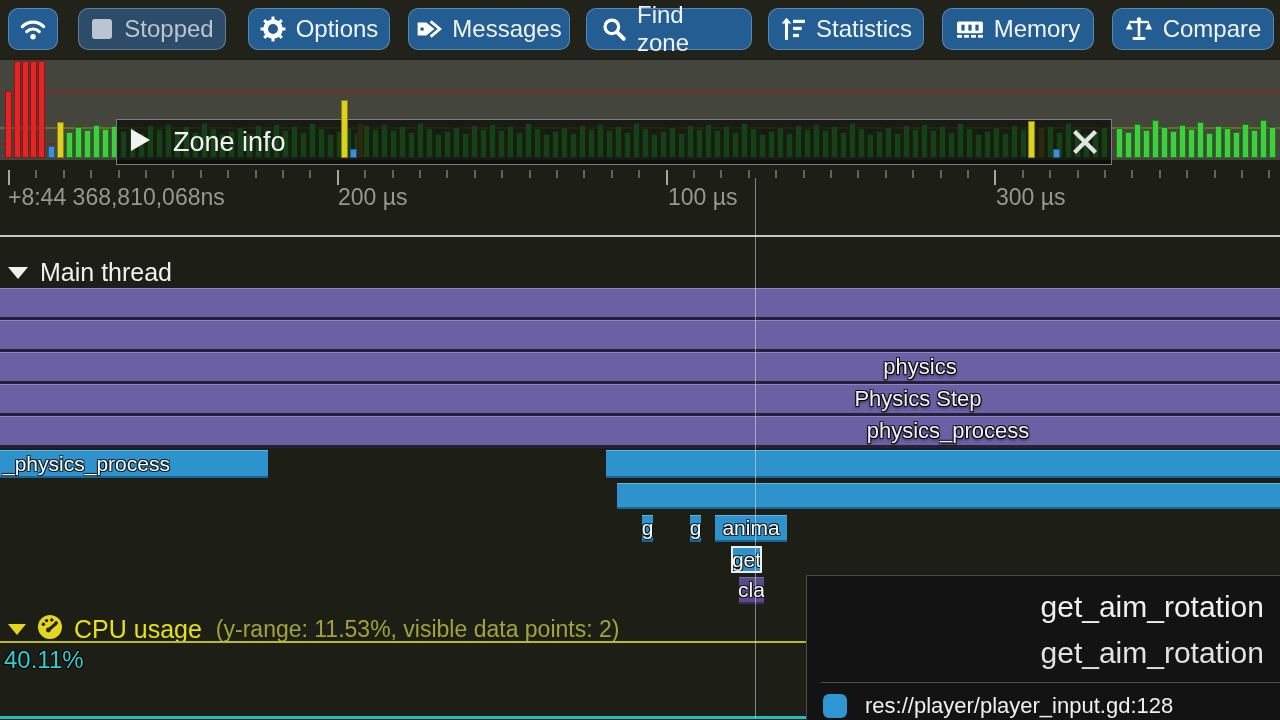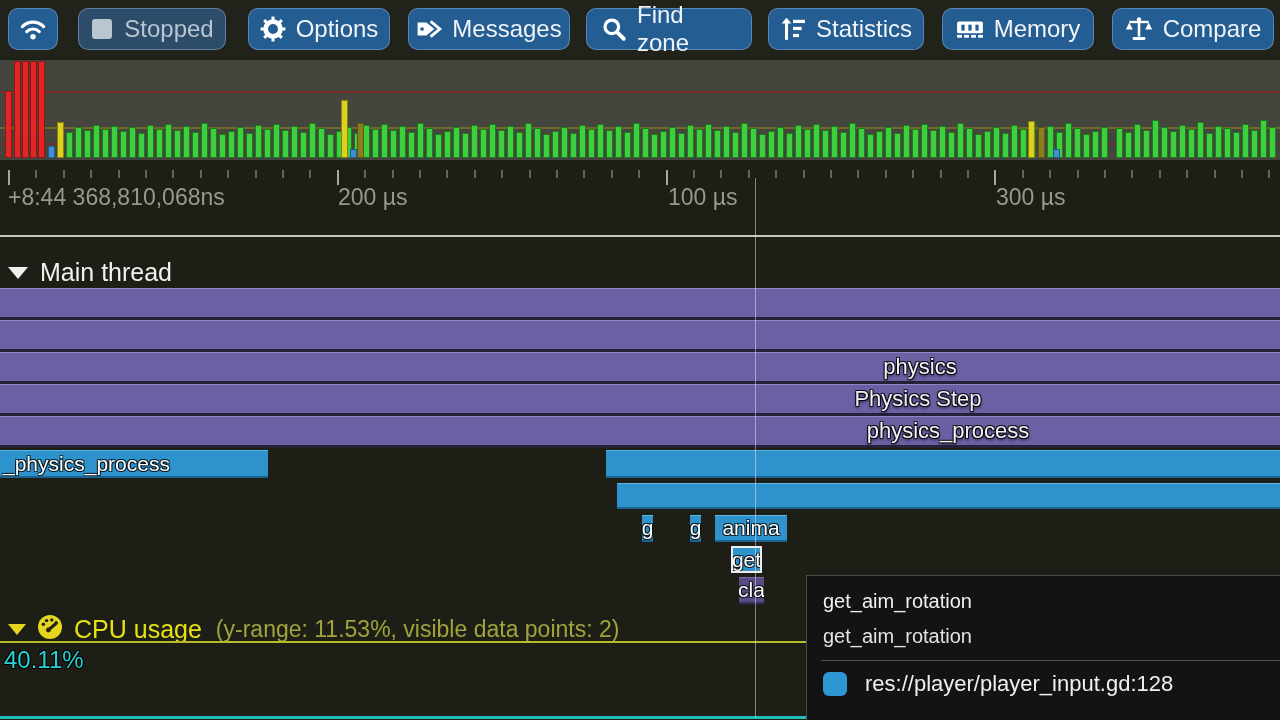--- a/index.html
+++ b/index.html
@@ -65,21 +65,21 @@
   #cpu-title{font-size:25px;color:#e6e112;}
   #cpu-note{font-size:23px;color:#a3a33c;margin-left:4px;}
   #cpu-underline{position:absolute;left:0;top:641px;width:806px;height:2px;background:#b9b92c;z-index:30;}
   #cpu-value{position:absolute;left:4px;top:646px;font-size:24px;color:#29d2d2;
       text-shadow:-1px -1px 0 #000,1px -1px 0 #000,-1px 1px 0 #000,1px 1px 0 #000;}
   #cpu-plot-line{position:absolute;left:0;top:716px;width:1280px;height:3px;background:#1fbdbd;z-index:30;}
   
   #tooltip{position:absolute;left:806px;top:575px;width:474px;height:145px;box-sizing:border-box;
            background:#131313;border:1px solid #4a4a4a;border-right:none;border-bottom:none;
            z-index:60;overflow:hidden;}
-  #tooltip .tt-line{margin:14px 16px 0 16px;font-size:20px;color:#f0f0f0;white-space:nowrap;}
+  #tooltip .tt-line{margin:14px 16px 0 16px;font-size:30px;color:#f0f0f0;white-space:nowrap;text-align:right;}
   #tooltip .tt-line2{margin-top:12px;color:#e2e2e2;}
   #tooltip .tt-sep{margin:12px 0 0 14px;width:460px;height:1px;background:#4f4f4f;}
   #tooltip .tt-src{display:flex;align-items:center;gap:18px;margin:10px 0 0 16px;}
   #tooltip .tt-swatch{width:24px;height:24px;border-radius:6px;background:#2e96d2;flex:0 0 auto;}
   #tooltip .tt-srctext{font-size:22px;color:#f0f0f0;white-space:nowrap;}
 </style>
 </head>
 <body>
 
 <div id="stage">
@@ -345,20 +345,34 @@
       <div class="fb fb-green" style="left: 1260px; top: 120px; width: 7px; height: 38px; pointer-events: auto;"></div>
       <div class="fb fb-green" style="left: 1269px; top: 127px; width: 7px; height: 31px; pointer-events: auto;"></div>
       <div class="fb fb-yellow fb-top" style="left: 341px; top: 100px; width: 7px; height: 58px; pointer-events: auto;"></div>
       <div class="fb fb-blue fb-top" style="left: 350px; top: 149px; width: 7px; height: 9px; pointer-events: auto;"></div>
       <div class="fb fb-olive" style="left: 357px; top: 123px; width: 7px; height: 35px; pointer-events: auto;"></div>
       <div class="fb fb-yellow fb-top" style="left: 1028px; top: 121px; width: 7px; height: 37px; pointer-events: auto;"></div>
       <div class="fb fb-olive" style="left: 1038px; top: 127px; width: 7px; height: 31px; pointer-events: auto;"></div>
       <div class="fb fb-blue fb-top" style="left: 1053px; top: 149px; width: 7px; height: 9px; pointer-events: auto;"></div>
     </div>
 
+  <div id="zone-info">
+    <span class="zi-play">
+      <svg width="20" height="24" viewBox="0 0 20 24">
+          <polygon points="0,1 0,23 19,12" fill="#f2f2f2"></polygon>
+        </svg>
+    </span>
+    <span class="zi-label">Zone info</span>
+    <span class="zi-close">
+      <svg width="28" height="28" viewBox="0 0 20 20">
+        <line x1="2.5" y1="2.5" x2="17.5" y2="17.5" stroke="#e4e4e4" stroke-width="3"></line>
+        <line x1="17.5" y1="2.5" x2="2.5" y2="17.5" stroke="#e4e4e4" stroke-width="3"></line>
+      </svg>
+    </span>
+  </div>
 
   <div id="ruler">
       <div class="tick major" style="left: 8px; top: 170px; height: 15px;"></div>
       <div class="tick" style="left: 35.4px; top: 170px; height: 8px;"></div>
       <div class="tick" style="left: 62.8px; top: 170px; height: 8px;"></div>
       <div class="tick" style="left: 90.2px; top: 170px; height: 8px;"></div>
       <div class="tick" style="left: 117.6px; top: 170px; height: 8px;"></div>
       <div class="tick" style="left: 145px; top: 170px; height: 8px;"></div>
       <div class="tick" style="left: 172.4px; top: 170px; height: 8px;"></div>
       <div class="tick" style="left: 199.8px; top: 170px; height: 8px;"></div>

